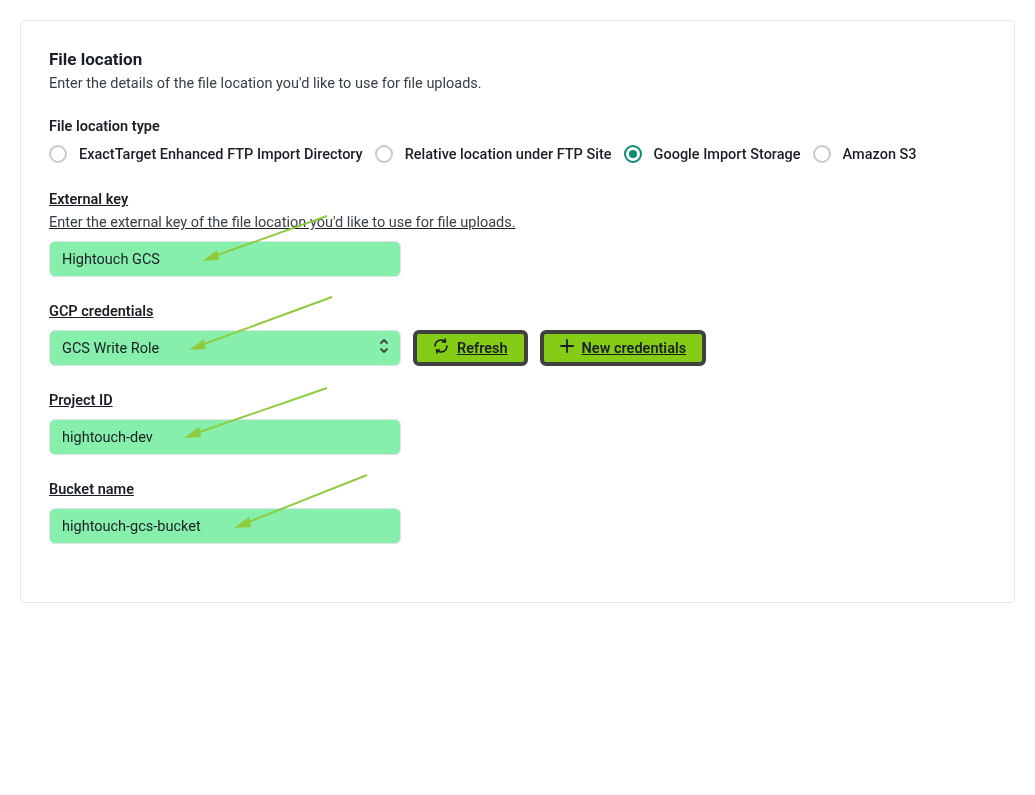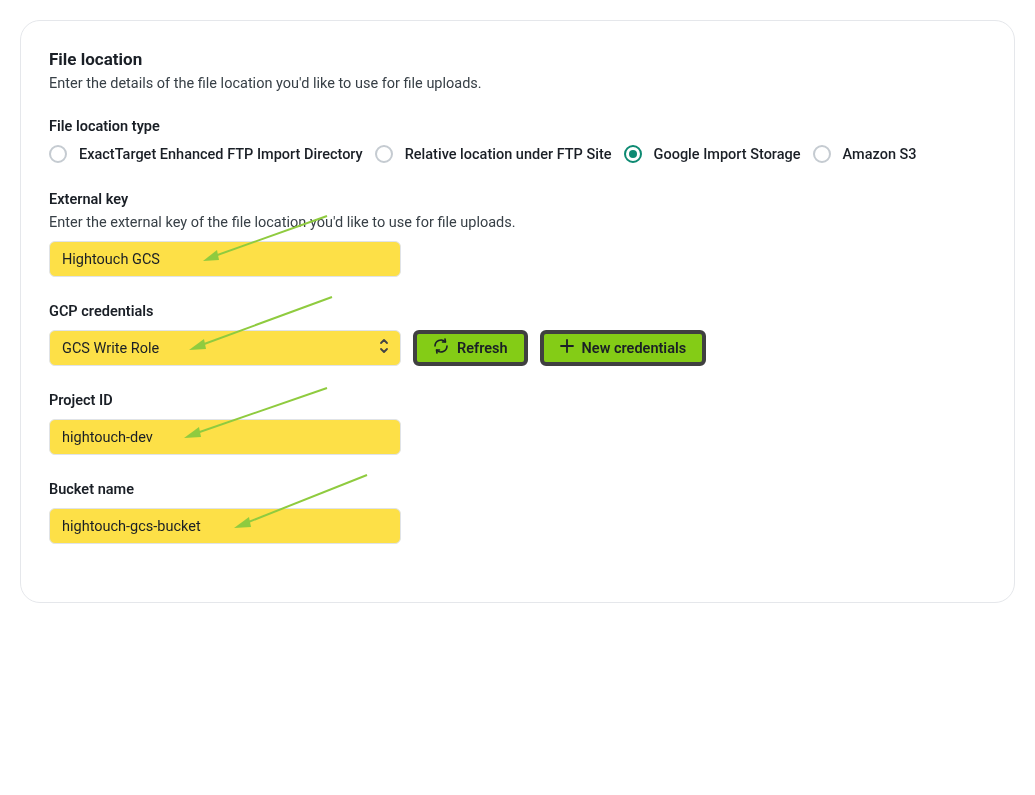--- a/index.html
+++ b/index.html
@@ -4,21 +4,21 @@
   <style>
     * { box-sizing: border-box; margin: 0; padding: 0; }
     body {
       font-family: -apple-system, BlinkMacSystemFont, "Segoe UI", Roboto, Helvetica, Arial, sans-serif;
       background: #ffffff;
       padding: 20px;
       color: #1a1f26;
     }
     .card {
       border: 1px solid #e5e7eb;
-      border-radius: 20px;
+      border-radius: 4px;
       padding: 28px 28px 32px 28px;
       max-width: 1000px;
     }
     .section-title {
       font-size: 17px;
       font-weight: 700;
       color: #1a1f26;
       margin-bottom: 6px;
     }
     .section-desc {
@@ -72,30 +72,31 @@
     }
     .radio-circle.selected .radio-dot { display: block; }
     .radio-label {
       font-size: 14.5px;
       color: #1a1f26;
       font-weight: 500;
     }
     .field-block {
       margin-bottom: 26px;
       position: relative;
+      text-decoration: underline;
     }
     .text-input, .select-input {
       width: 352px;
       height: 36px;
       border: 1px solid #e0e3e7;
       border-radius: 6px;
       padding: 0 12px;
       font-size: 14.5px;
       color: #1a1f26;
-      background: #fde047;
+      background: #86efac;
       font-family: inherit;
     }
     .select-wrap {
       position: relative;
       width: 352px;
       display: inline-block;
       vertical-align: middle;
     }
     .select-chevrons {
       position: absolute;

